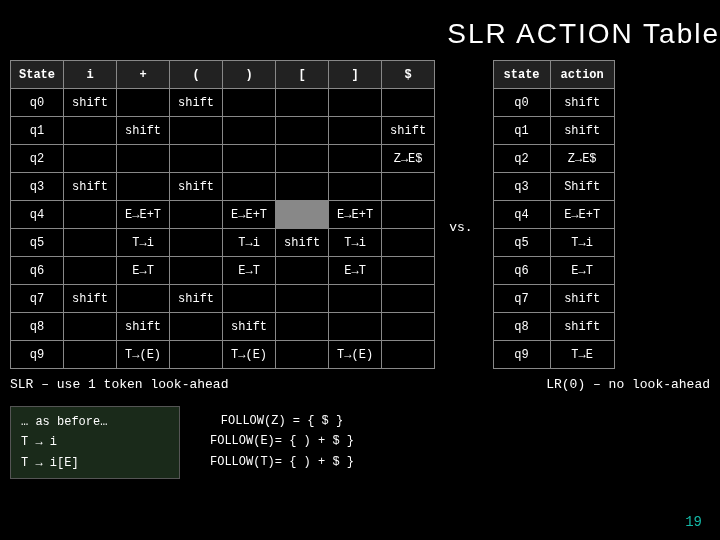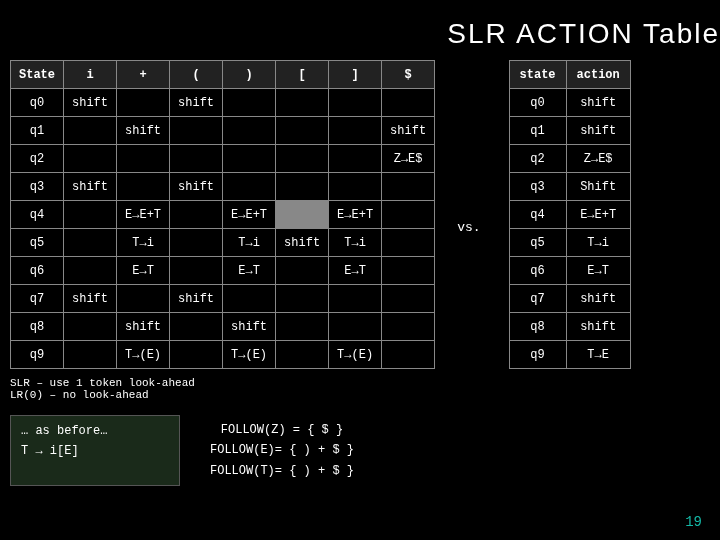--- a/index.html
+++ b/index.html
@@ -53,28 +53,28 @@
     .vs-label {
       font-size: 13px;
       padding: 0 6px;
       align-self: center;
       margin-top: 26px;
     }
     .tables-row {
       display: flex;
       flex-direction: row;
       align-items: flex-end;
-      gap: 16px;
+      gap: 8px;
     }
     .subtitle-row {
       display: flex;
-      flex-direction: column;
+      flex-direction: row;
       justify-content: space-between;
       padding: 8px 10px 8px 10px;
-      font-size: 11px;
+      font-size: 13px;
     }
     .bottom-section {
       display: flex;
       flex-direction: row;
       padding: 6px 10px 0 10px;
       gap: 20px;
     }
     .grammar-box {
       background: #1a2a1a;
       border: 1px solid #555;
@@ -281,20 +281,21 @@
 </div>
 
 <div class="subtitle-row">
   <span>SLR – use 1 token look-ahead</span>
   <span>LR(0) – no look-ahead</span>
 </div>
 
 <div class="bottom-section">
   <div class="grammar-box" id="grammar-box">
       <div>…  as before…</div>
+      <div>T → i</div>
       <div>T → i[E]</div>
     </div>
   <div class="follow-box" id="follow-box">
       <div>FOLLOW(Z) = { $ }</div>
       <div>FOLLOW(E)= { ) + $ }</div>
       <div>FOLLOW(T)= { ) + $ }</div>
     </div>
 </div>
 
 <div class="page-num">19</div>

